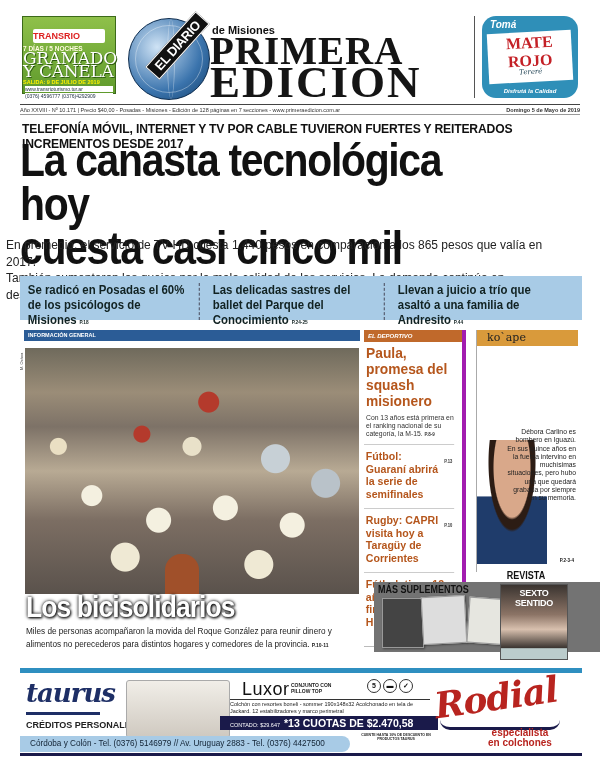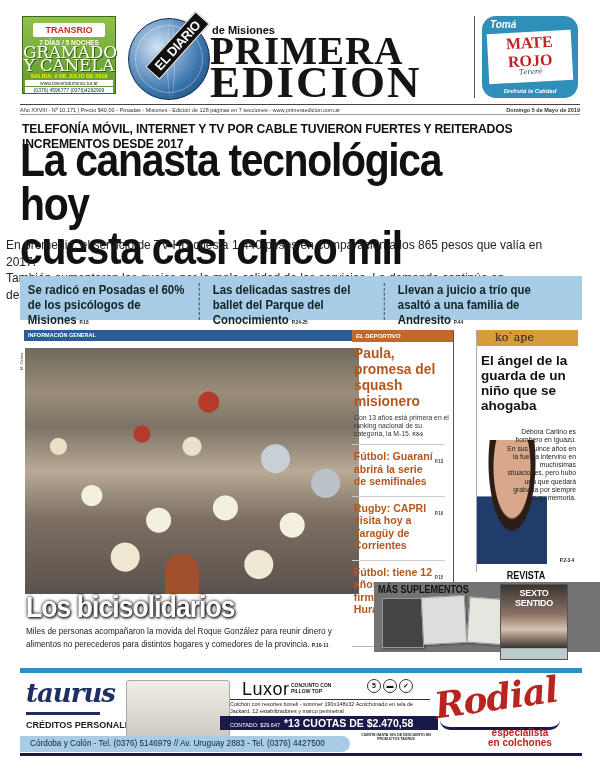--- a/index.html
+++ b/index.html
@@ -1,19 +1,19 @@
 <!DOCTYPE html>
 <html><head>
 <meta charset="utf-8">
 <style>
 *{box-sizing:border-box;margin:0;padding:0}
 body{width:600px;height:784px;background:#fff;font-family:"Liberation Sans",sans-serif;color:#111;position:relative;overflow:hidden}
 .abs{position:absolute}
 
-.transrio{left:22px;top:16px;width:94px;height:78px;background:linear-gradient(#8fc04a,#5f9a2c);border:1px solid #3c6a1a;text-align:center;color:#fff;padding-top:6px}
+.transrio{left:22px;top:16px;width:94px;height:78px;background:linear-gradient(#8fc04a,#5f9a2c);border:1px solid #3c6a1a;color:#fff;padding-top:12px}
 .transrio .brand{background:#fff;color:#333;font-size:9px;font-weight:bold;margin:0 10px;height:14px;line-height:14px;border-radius:2px}
 .transrio .brand b{color:#d22}
 .transrio .l1{font-size:6.5px;font-weight:bold;color:#fffbe0;margin-top:2px}
 .transrio .big{font-family:"DejaVu Serif",serif;font-weight:normal;font-size:17px;line-height:13px;color:#fff;text-shadow:1px 1px 0 #2d5a10;letter-spacing:-.3px}
 .transrio .sal{font-size:5.5px;font-weight:bold;color:#fff200;margin-top:1px}
 .transrio .web{background:#fff;color:#234;font-size:5px;line-height:6px;margin:1px 2px 0}
 .globe{left:128px;top:18px;width:82px;height:82px;border-radius:50%;background:radial-gradient(circle at 35% 35%,#cfe3f5,#3b74ad 60%,#123e6a);border:1px solid #0d2c4e}
 .globe:before{content:"";position:absolute;inset:6px;border-radius:50%;border:1px solid rgba(255,255,255,.35);}
 .globe:after{content:"";position:absolute;left:38px;top:0;width:6px;height:80px;border-left:1px solid rgba(255,255,255,.35);border-right:1px solid rgba(255,255,255,.35);border-radius:50%}
 .eldiario{left:140px;top:36px;background:#111;color:#fff;font-weight:bold;font-size:13px;padding:1px 6px;transform:rotate(-48deg);font-family:"Liberation Sans",sans-serif;border:1px solid #fff;letter-spacing:-.5px}
@@ -54,30 +54,30 @@
 radial-gradient(circle at 55% 22%,#b43a2c 0 10px,transparent 11px),
 radial-gradient(circle at 75% 45%,#c7d0d6 0 14px,transparent 15px),
 radial-gradient(circle at 90% 55%,#b9c2c9 0 14px,transparent 15px),
 radial-gradient(circle at 10% 40%,#eadfc3 0 8px,transparent 9px);}
 .photo .statue{position:absolute;left:140px;bottom:0;width:34px;height:40px;background:#a0502a;border-radius:16px 16px 0 0}
 .caption-big{left:26px;top:592px;font-weight:bold;font-size:30px;color:#fff;text-shadow:1px 1px 3px #000,0 0 4px #000;letter-spacing:-1px;transform:scaleX(.88);transform-origin:left;line-height:30px}
 .caption{left:26px;top:626px;width:336px;font-size:8.2px;line-height:12.5px;color:#222}
 .caption .pg{font-size:5px;font-weight:bold}
 .credit{left:19px;top:350px;font-size:4px;color:#444;transform:rotate(-90deg);transform-origin:left top;top:370px}
 
-.dep{left:352px;top:330px;width:102px;height:317px;border-right:1px solid #a21caf;border-bottom:1px solid #bbb}
+.dep{left:364px;top:330px;width:102px;height:317px;border-right:4px solid #a21caf;border-bottom:1px solid #bbb}
 .dep .bar{height:12px;background:#c0692b;color:#fff;font-size:6px;font-style:italic;font-weight:bold;line-height:12px;padding-left:4px}
 .dep h3{color:#b5561c;font-size:15px;line-height:16px;font-weight:bold;margin:3px 2px 0 2px;transform:scaleX(.92);transform-origin:left}
 .dep p{font-size:6.8px;line-height:8px;color:#333;margin:5px 2px 0 2px}
 .dep .pg{font-size:4.5px;font-weight:bold;color:#333}
 .dep .sub{color:#b5561c;font-weight:bold;font-size:11.5px;line-height:12.5px;padding:5px 2px 3px 2px;border-top:1px solid #ccc;margin-top:5px;transform:scaleX(.92);transform-origin:left}
 .dep .sub .pg{float:right;margin-top:6px;font-size:4.5px;color:#333}
 
 .ko{left:476px;top:330px;width:102px;height:242px;border-left:1px solid #aaa}
-.ko .bar{height:16px;background:#d99a3b;color:#222;font-family:"DejaVu Serif",serif;font-size:11px;line-height:16px;padding-left:18px}
+.ko .bar{height:16px;background:#d99a3b;color:#222;font-family:"DejaVu Serif",serif;font-size:11px;line-height:16px;padding-left:10px}
 .ko h3{font-size:13.5px;line-height:15px;font-weight:bold;color:#111;margin:7px 0 0 4px}
 .ko .woman{position:absolute;left:0;top:110px;width:70px;height:124px;background:radial-gradient(ellipse at 50% 22%,#d9a88a 0 18px,transparent 19px),radial-gradient(ellipse at 50% 18%,#2c1c14 0 23px,transparent 24px),linear-gradient(#fff 45%,#1f3c6b 46%)}
 .ko .txt{position:absolute;right:2px;top:98px;width:70px;font-size:6.8px;line-height:8.3px;color:#222;text-align:right}
 .ko .pg{position:absolute;right:4px;top:228px;font-size:4.5px;font-weight:bold}
 .revista{left:486px;top:570px;width:80px;text-align:center;font-weight:bold;font-size:10px;color:#111;transform:scaleX(.9)}
 
 .supl{left:374px;top:582px;width:256px;height:70px;background:#737373}
 .supl .t{position:absolute;left:4px;top:2px;font-weight:bold;font-size:10px;color:#111;transform:scaleX(.9);transform-origin:left}
 .mag{position:absolute;background:#ddd;border:1px solid #999;box-shadow:1px 1px 2px rgba(0,0,0,.4)}
 .sexto{left:500px;top:584px;width:68px;height:76px;background:linear-gradient(#3a3430,#8c7466 40%,#d8c0ae 60%,#3a3430 85%,#bcc 86%);border:1px solid #555}
@@ -165,21 +165,20 @@
   <div class="bar">EL DEPORTIVO</div>
   <h3>Paula, promesa del squash misionero</h3>
   <p><span>Con 13 años está primera en el ranking nacional de su categoría, la M-15.</span> <span class="pg">P.8-9</span></p>
   <div class="sub"><span class="pg">P.13</span><span>Fútbol: Guaraní abrirá la serie de semifinales</span></div>
   <div class="sub"><span class="pg">P.10</span><span>Rugby: CAPRI visita hoy a Taragüy de Corrientes</span></div>
   <div class="sub"><span class="pg">P.15</span><span>Fútbol: tiene 12 años, pero ya firmó con Huracán</span></div>
 </div>
 
 <div class="abs ko">
   <div class="bar">ko`ape</div>
-  <h3>El ángel de la guarda de un niño que se ahogaba</h3>
   <div class="woman"></div>
   <div class="txt">Débora Carlino es bombero en Iguazú. En sus quince años en la fuerza intervino en muchísimas situaciones, pero hubo una que quedará grabada por siempre en su memoria.</div>
   <div class="pg">P.2-3-4</div>
 </div>
 
 <div class="abs supl">
   <div class="t">MÁS SUPLEMENTOS</div>
   <div class="mag" style="left:8px;top:16px;width:42px;height:50px;background:#444"></div>
   <div class="mag" style="left:48px;top:14px;width:44px;height:48px;transform:rotate(-3deg)"></div>
   <div class="mag" style="left:94px;top:16px;width:42px;height:46px;transform:rotate(4deg);background:#e6e6e0"></div>

